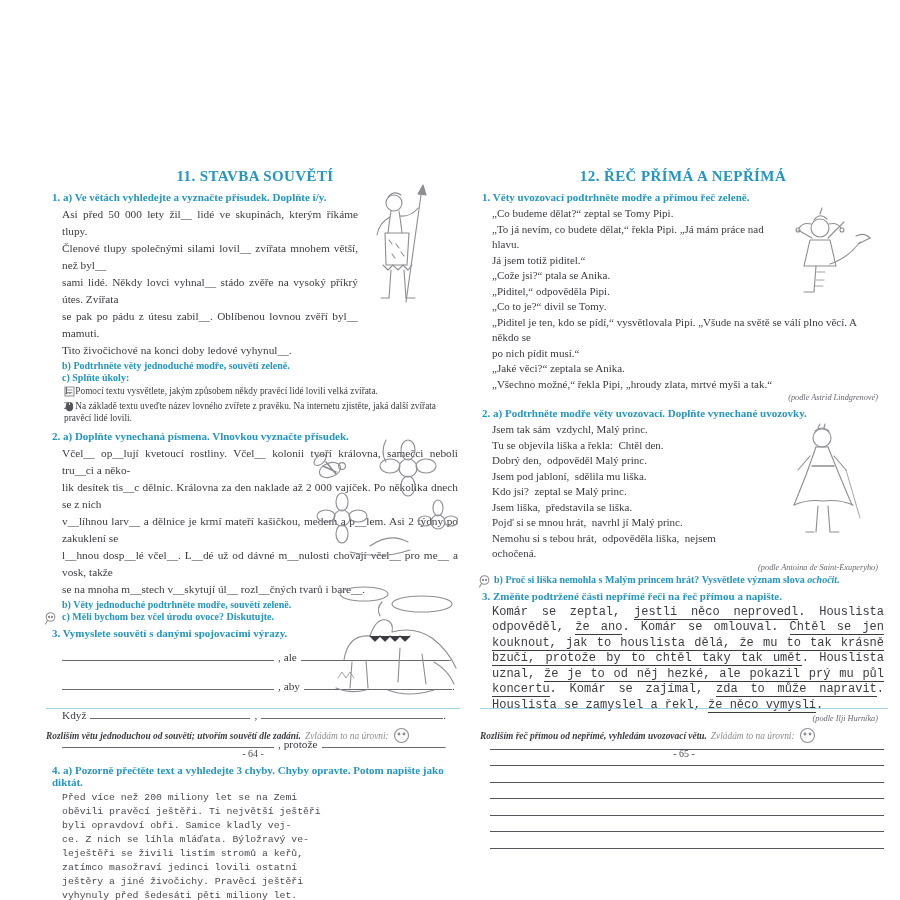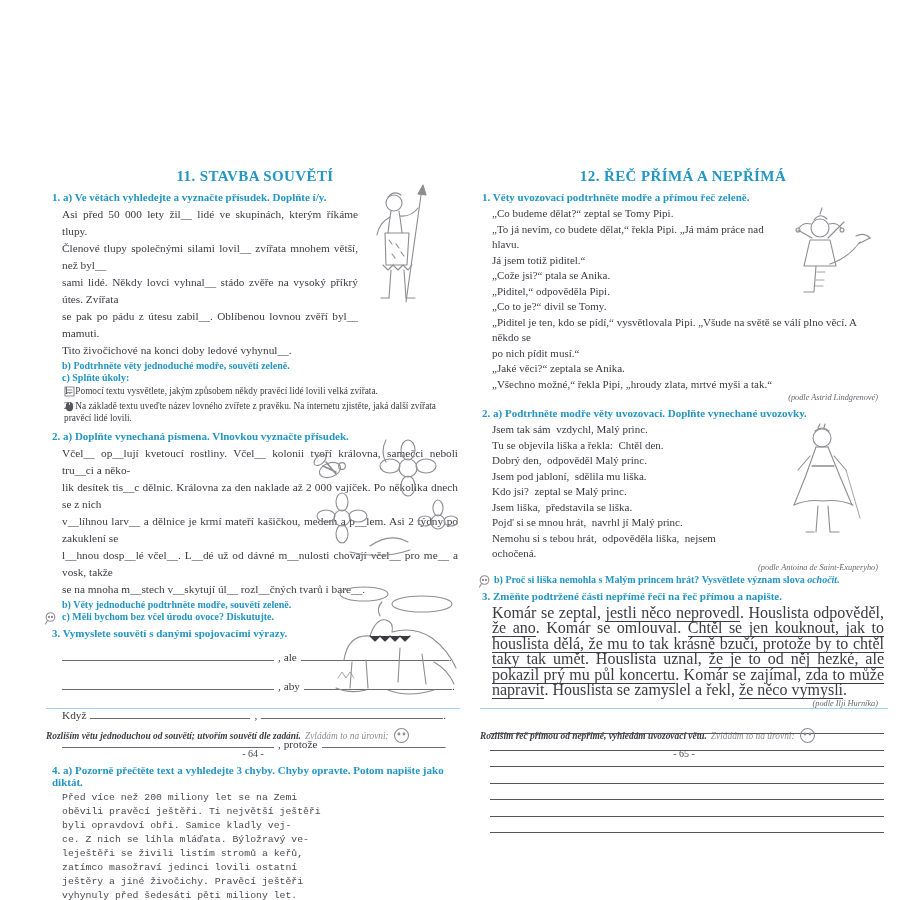--- a/index.html
+++ b/index.html
@@ -36,21 +36,21 @@
   #footer-left{left:46px;}
   #footer-right{left:480px;width:408px;}
   .foot-row{font-size:9.4px;display:flex;align-items:center;gap:4px;}
   .skill{font-weight:bold;font-style:italic;color:#3b3b42;}
   .level{font-style:italic;color:#8a8a92;}
   .pagenum{text-align:center;font-size:10px;color:#4a4a52;margin-top:4px;}
   .micon{position:absolute;left:-6px;top:1px;}
   svg{display:block;}
   .sketch{stroke:#8d8d93;fill:none;stroke-width:1.1;stroke-linecap:round;stroke-linejoin:round;}
   .useg{border-bottom:1px solid #3b3b42;}
-  .ex3p{font-size:16px;line-height:15.5px;text-align:justify;padding-left:10px;}
+  .ex3p{font-size:12px;line-height:15.5px;text-align:justify;padding-left:10px;font-family:Liberation Mono, monospace;}
 </style>
 </head>
 <body>
 
 <div id="page-left" class="page">
   <div class="chapter-title">11. STAVBA SOUVĚTÍ</div>
 
   <div class="instr">1. a) Ve větách vyhledejte a vyznačte přísudek. Doplňte í/y.</div>
 
   <div class="abs-img" style="left:296px;top:14px;">

